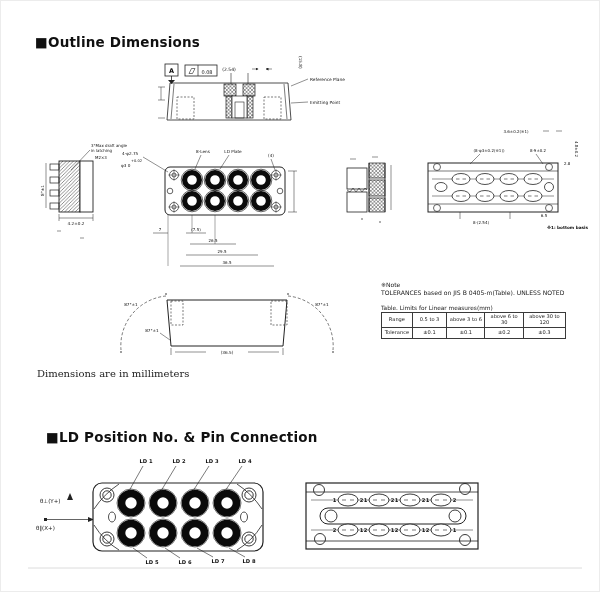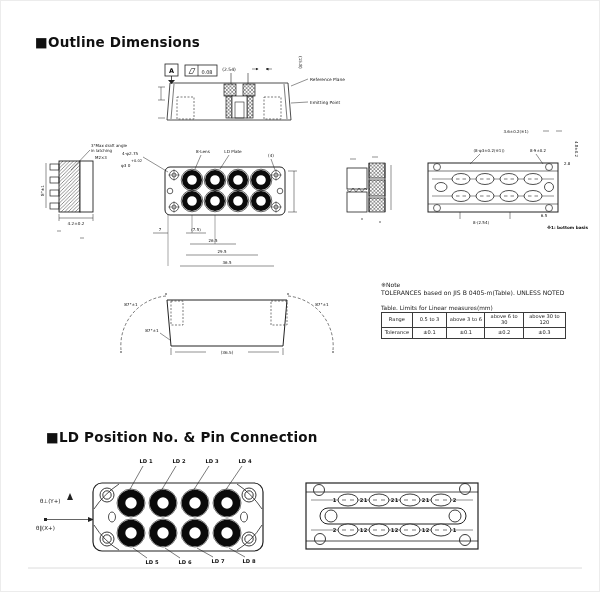--- a/index.html
+++ b/index.html
@@ -17,20 +17,21 @@
   td.c0{width:28px;} td.c1{width:32px;} td.c2{width:36px;} td.c3{width:36px;} td.c4{width:40px;}
   tr.hdr td{height:12px;} tr.val td{height:8px;}
   svg text{fill:#111;stroke:none;}
 </style>
 </head>
 <body>
 
 <div class="page">
 
   <div class="abs sec-title" style="left:35px;top:34px;">■Outline Dimensions</div>
+  <div class="abs units" style="left:37px;top:368px;">Dimensions are in millimeters</div>
   <div class="abs sec-title" style="left:46px;top:429px;">■LD Position No. &amp; Pin Connection</div>
 
   <div class="note-block">
     <div class="note-label">※Note</div>
     <div class="note-text">TOLERANCES based on JIS B 0405-m(Table). UNLESS NOTED</div>
     <div class="tbl-title">Table. Limits for Linear measures(mm)</div>
     <table class="tol">
       <tbody>
           <tr class="hdr">
         <td class="c0">Range</td>

